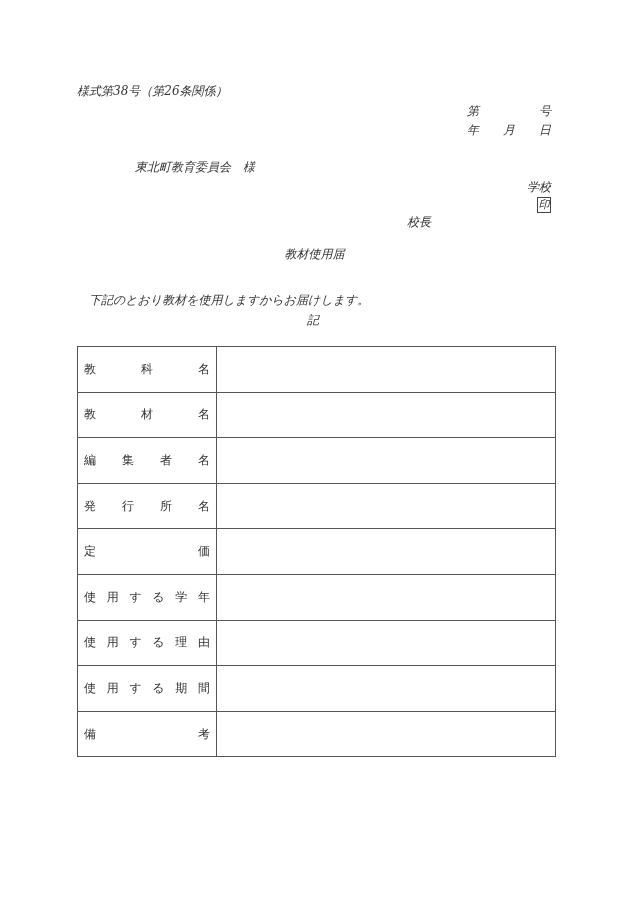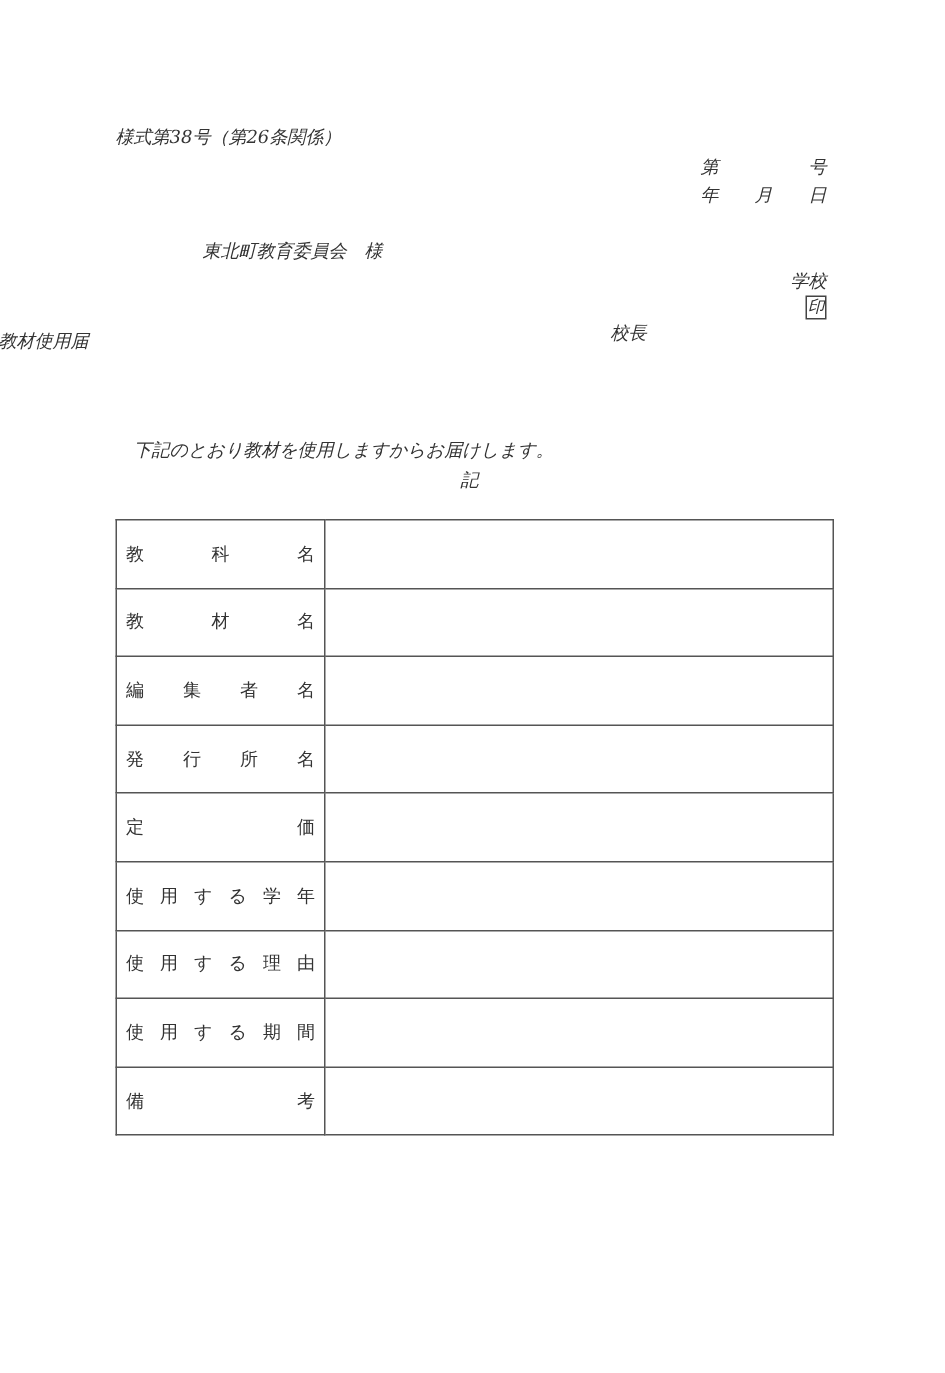--- a/index.html
+++ b/index.html
@@ -27,21 +27,21 @@
   #school     { left: 527px; top: 180px; text-align: right; }
   #principal  { left: 407px; top: 199px; margin-top: 16px; }
   #seal {
     left: 537px; top: 197px;
     width: 12px; height: 14px;
     border: 1px solid #444;
     font-size: 11px;
     line-height: 14px;
     text-align: center;
   }
-  #doc-title  { left: 0; width: 630px; top: 220px; }
+  #doc-title  { left: 0; width: 630px; text-align: center; top: 247px; }
   #doc-title span { margin-left: -1px; }
   #intro      { left: 89px; top: 293px; }
   #ki         { left: 0; width: 626px; text-align: center; top: 313px; }
 
   #form-table {
     position: absolute;
     left: 77px;
     top: 346px;
     width: 479px;
     border-collapse: collapse;

